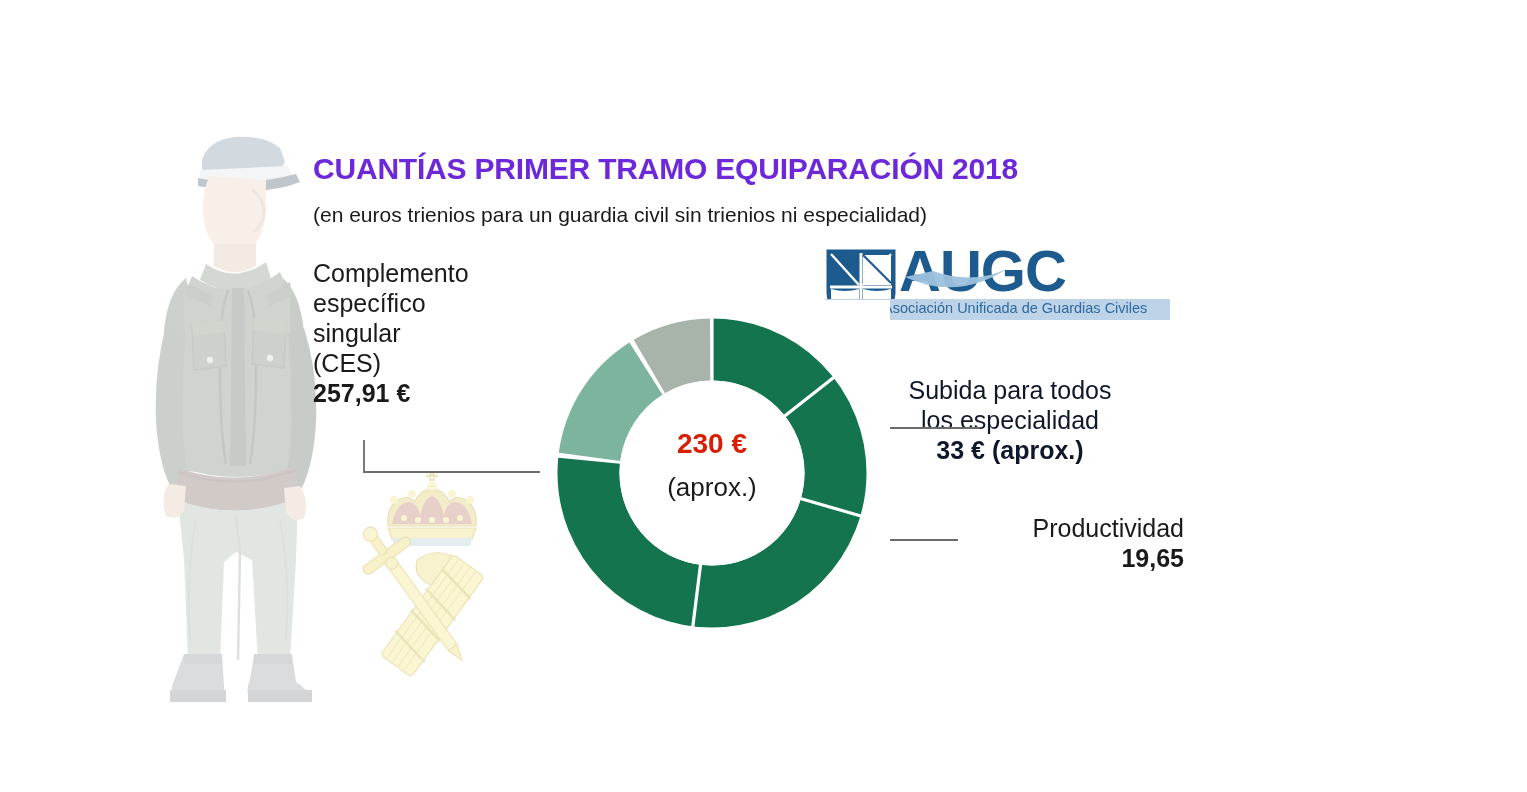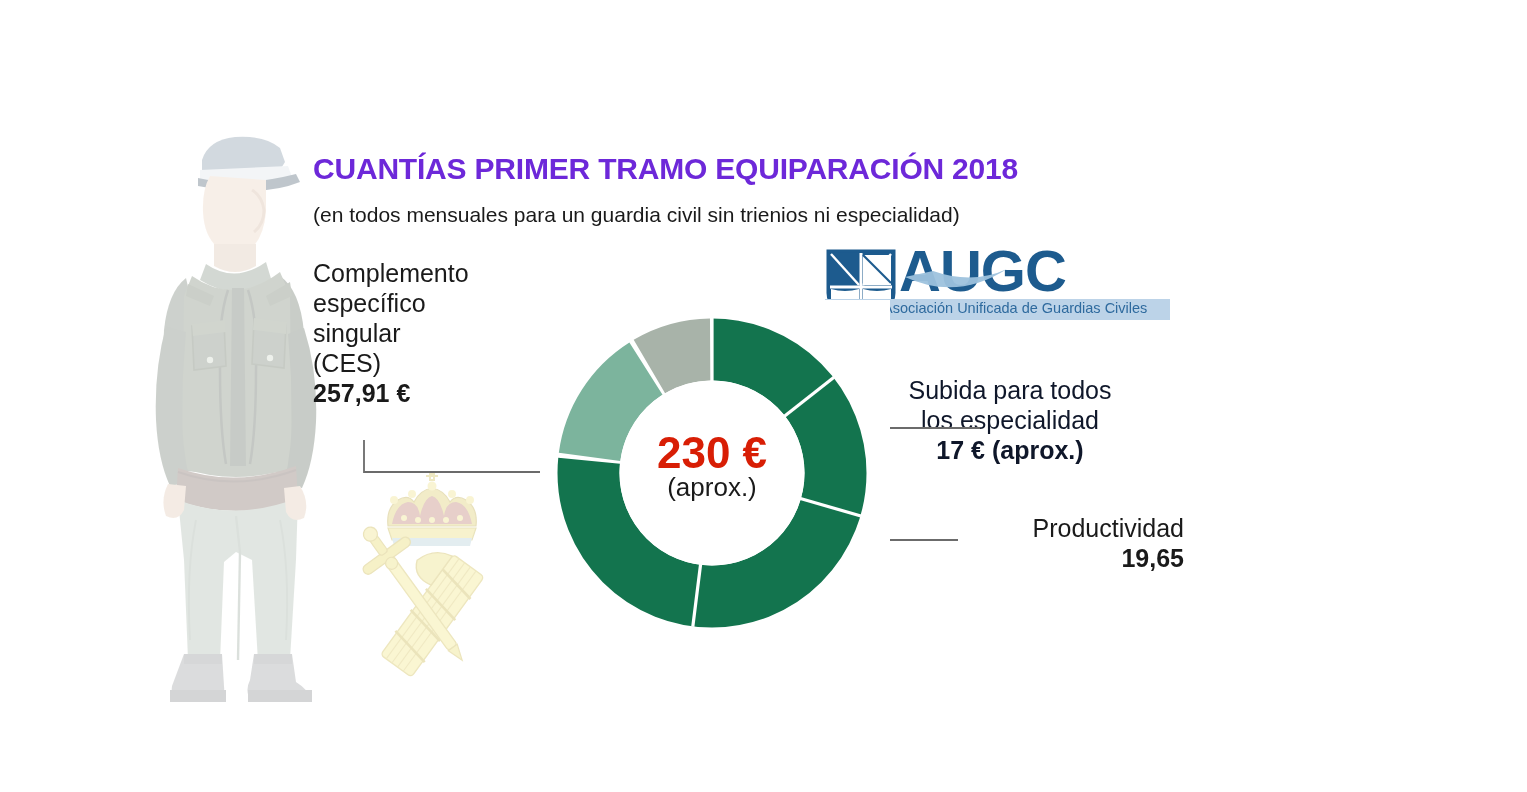--- a/index.html
+++ b/index.html
@@ -49,21 +49,21 @@
   }
   .label-right-1 .amount, .label-right-2 .amount { font-weight:bold; display:block; }
 
   
   .leaders { position:absolute; left:0; top:0; width:1527px; height:792px; }
 
   
   .donut { position:absolute; left:540px; top:300px; width:350px; height:350px; }
   .center-value {
     position:absolute; left:612px; top:428px; width:200px;
-    text-align:center; font-size:44px; font-weight:bold; color:#d81e05;
+    text-align:center; font-size:28px; font-weight:bold; color:#d81e05;
     letter-spacing:0px;
   }
   .center-sub {
     position:absolute; left:612px; top:472px; width:200px;
     text-align:center; font-size:26px; font-weight:normal; color:#1a1a1a;
   }
 
   
   .augc { position:absolute; left:823px; top:247px; width:347px; height:74px; }
   .augc-band { position:absolute; left:0; top:0; width:347px; height:74px; background:#ffffff; }
@@ -183,21 +183,21 @@
         <path d="M74 186 L85 186 L79.5 202 Z" fill="#f3eaa6" stroke="#ded18c" stroke-width="1.2"></path>
         <rect x="52" y="68" width="56" height="10" rx="5" fill="#f1e79f" stroke="#ddd08a" stroke-width="1.3"></rect>
         <rect x="75" y="50" width="9" height="20" rx="3" fill="#f1e79f" stroke="#ddd08a" stroke-width="1.2"></rect>
         <circle cx="79.5" cy="46" r="7" fill="#f5edb0" stroke="#ddd08a" stroke-width="1.3"></circle>
         <circle cx="79.5" cy="82" r="6" fill="#f3eaa6" stroke="#ddd08a" stroke-width="1.2"></circle>
       </g>
     </g>
   </svg>
 
   <div class="title">CUANTÍAS PRIMER TRAMO EQUIPARACIÓN 2018</div>
-  <div class="subtitle">(en todos mensuales para un guardia civil sin trienios ni especialidad)</div>
+  <div class="subtitle">(en euros trienios para un guardia civil sin trienios ni especialidad)</div>
 
   <div class="augc">
     <div class="augc-band"></div>
     <svg class="augc-shield" viewBox="0 0 72 68">
       <path d="M3 2 L69 2 L69 44 Q69 62 36 66 Q3 62 3 44 Z" fill="#1d5b8e"></path>
       <path d="M36 4 L36 52" stroke="#ffffff" stroke-width="3"></path>
       <path d="M5 38 L67 38" stroke="#ffffff" stroke-width="3"></path>
       <path d="M6 5 L34 36" stroke="#ffffff" stroke-width="2.4"></path>
       <path d="M66 5 L38 36" stroke="#ffffff" stroke-width="2.4"></path>
       <path d="M38 6 L66 6 L66 36 L38 36 Z" fill="#ffffff"></path>
@@ -218,21 +218,21 @@
     <span>Complemento</span><br>
     <span>específico</span><br>
     <span>singular</span><br>
     <span>(CES)</span>
     <span class="amount">257,91 €</span>
   </div>
 
   <div class="label-right-1">
     <span>Subida para todos</span><br>
     <span>los especialidad</span>
-    <span class="amount">17 € (aprox.)</span>
+    <span class="amount">33 € (aprox.)</span>
   </div>
 
   <div class="label-right-2">
     <span>Productividad</span>
     <span class="amount">19,65</span>
   </div>
 
   <svg class="leaders" viewBox="0 0 1527 792">
     <path d="M364 440 L364 472 L560 472" fill="none" stroke="#6b6b6b" stroke-width="1.8"></path>
     <path d="M862 428 L980 428" fill="none" stroke="#6b6b6b" stroke-width="1.8"></path>

